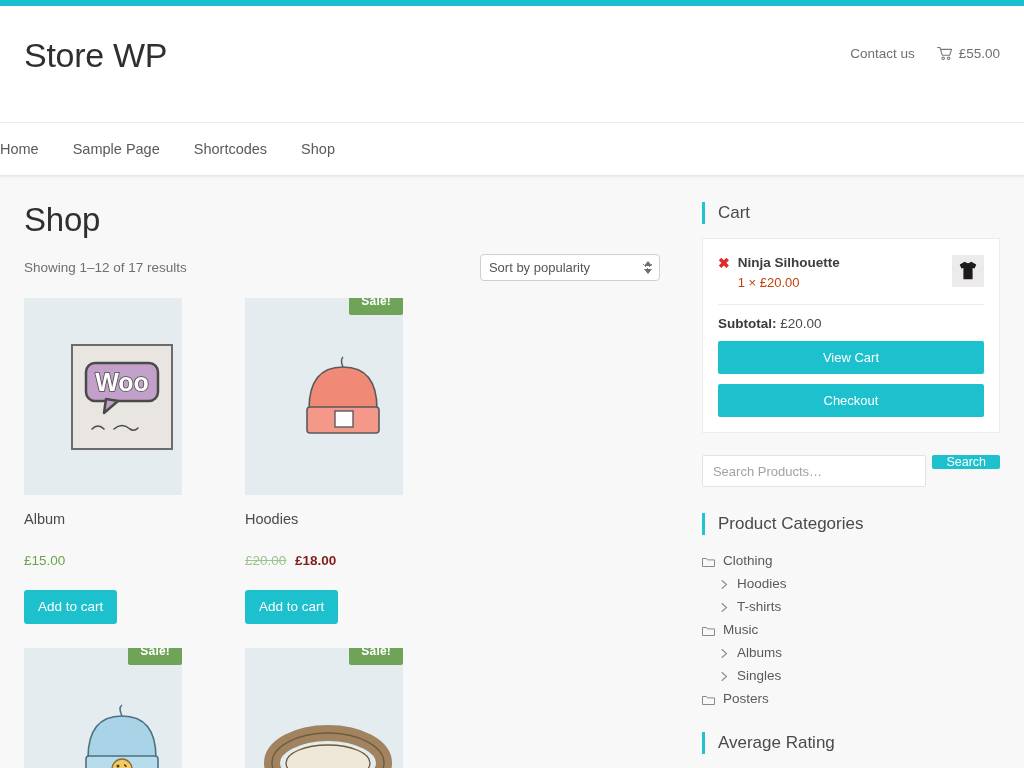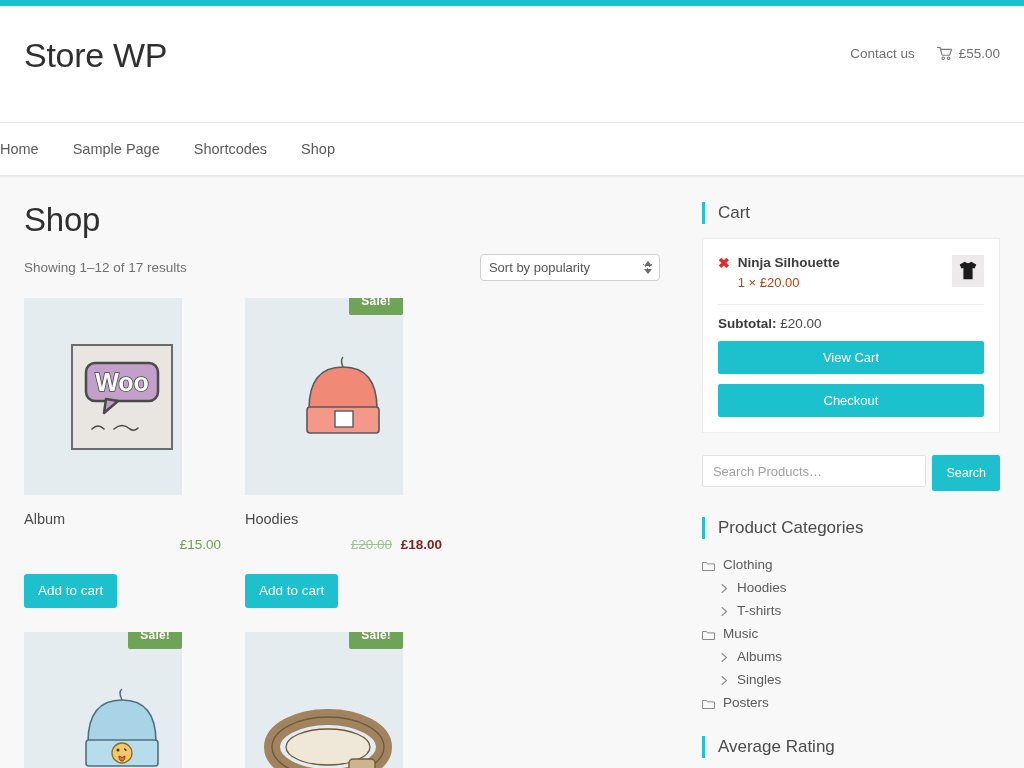--- a/index.html
+++ b/index.html
@@ -95,21 +95,21 @@
     width:158px; height:197px; background:#e4ecf0; position:relative;
     display:flex; align-items:center; justify-content:flex-end; overflow:hidden;
   }
   .prod-thumb svg { display:block; }
   .sale-badge {
     position:absolute; right:0; top:-10px; background:#6fa357; color:#fff;
     font-size:12px; font-weight:700; padding:7px 12px 8px; line-height:1;
     border-radius:2px; z-index:3; letter-spacing:.2px;
   }
   .prod-title { font-size:14.5px; color:#4a4a4a; margin-top:16px; }
-  .price { margin-top:10px; font-size:13.5px;text-align:right; }
+  .price { margin-top:26px; font-size:13.5px; }
   .price .new { color:#7f1d1d; font-weight:700; }
   .price .old { color:#9bc48a; text-decoration:line-through; margin-right:5px; }
   .price .single { color:#6aa34a; }
   .add-cart {
     display:inline-block; margin-top:22px; background:#1dc1ce; color:#fff;
     font-size:13.5px; padding:10px 14px; border:0; border-radius:3px;
     font-family:"Liberation Sans", sans-serif; cursor:pointer; line-height:1;
   }
 
   
@@ -144,21 +144,21 @@
 
   .search-row { display:flex; gap:6px; margin-bottom:26px; }
   .search-input {
     flex:1; height:32px; border:1px solid #e2e2e2; background:#fff; border-radius:2px;
     padding:0 10px; font-size:13px; color:#555;
     font-family:"Liberation Sans", sans-serif; outline:none;
   }
   .search-input::placeholder { color:#a2a2a2; }
   .search-btn {
     background:#1dc1ce; color:#fff; border:0; border-radius:2px; font-size:12.5px;
-    padding:0 14px; height:36px; cursor:pointer;
+    padding:0 14px; height:14px; cursor:pointer;
     font-family:"Liberation Sans", sans-serif;
   }
 
   .cat-list { list-style:none; margin:0; padding:0; }
   .cat-list li { font-size:13.5px; color:#5a5a5a; padding:4px 0; display:flex; align-items:center; gap:8px; }
   .cat-list li.child { padding-left:18px; }
   .cat-list a { color:#5a5a5a; text-decoration:none; }
   .ico-folder { width:13px; height:11px; display:inline-block; }
   .ico-chev { width:9px; height:11px; display:inline-block; }
 </style>

